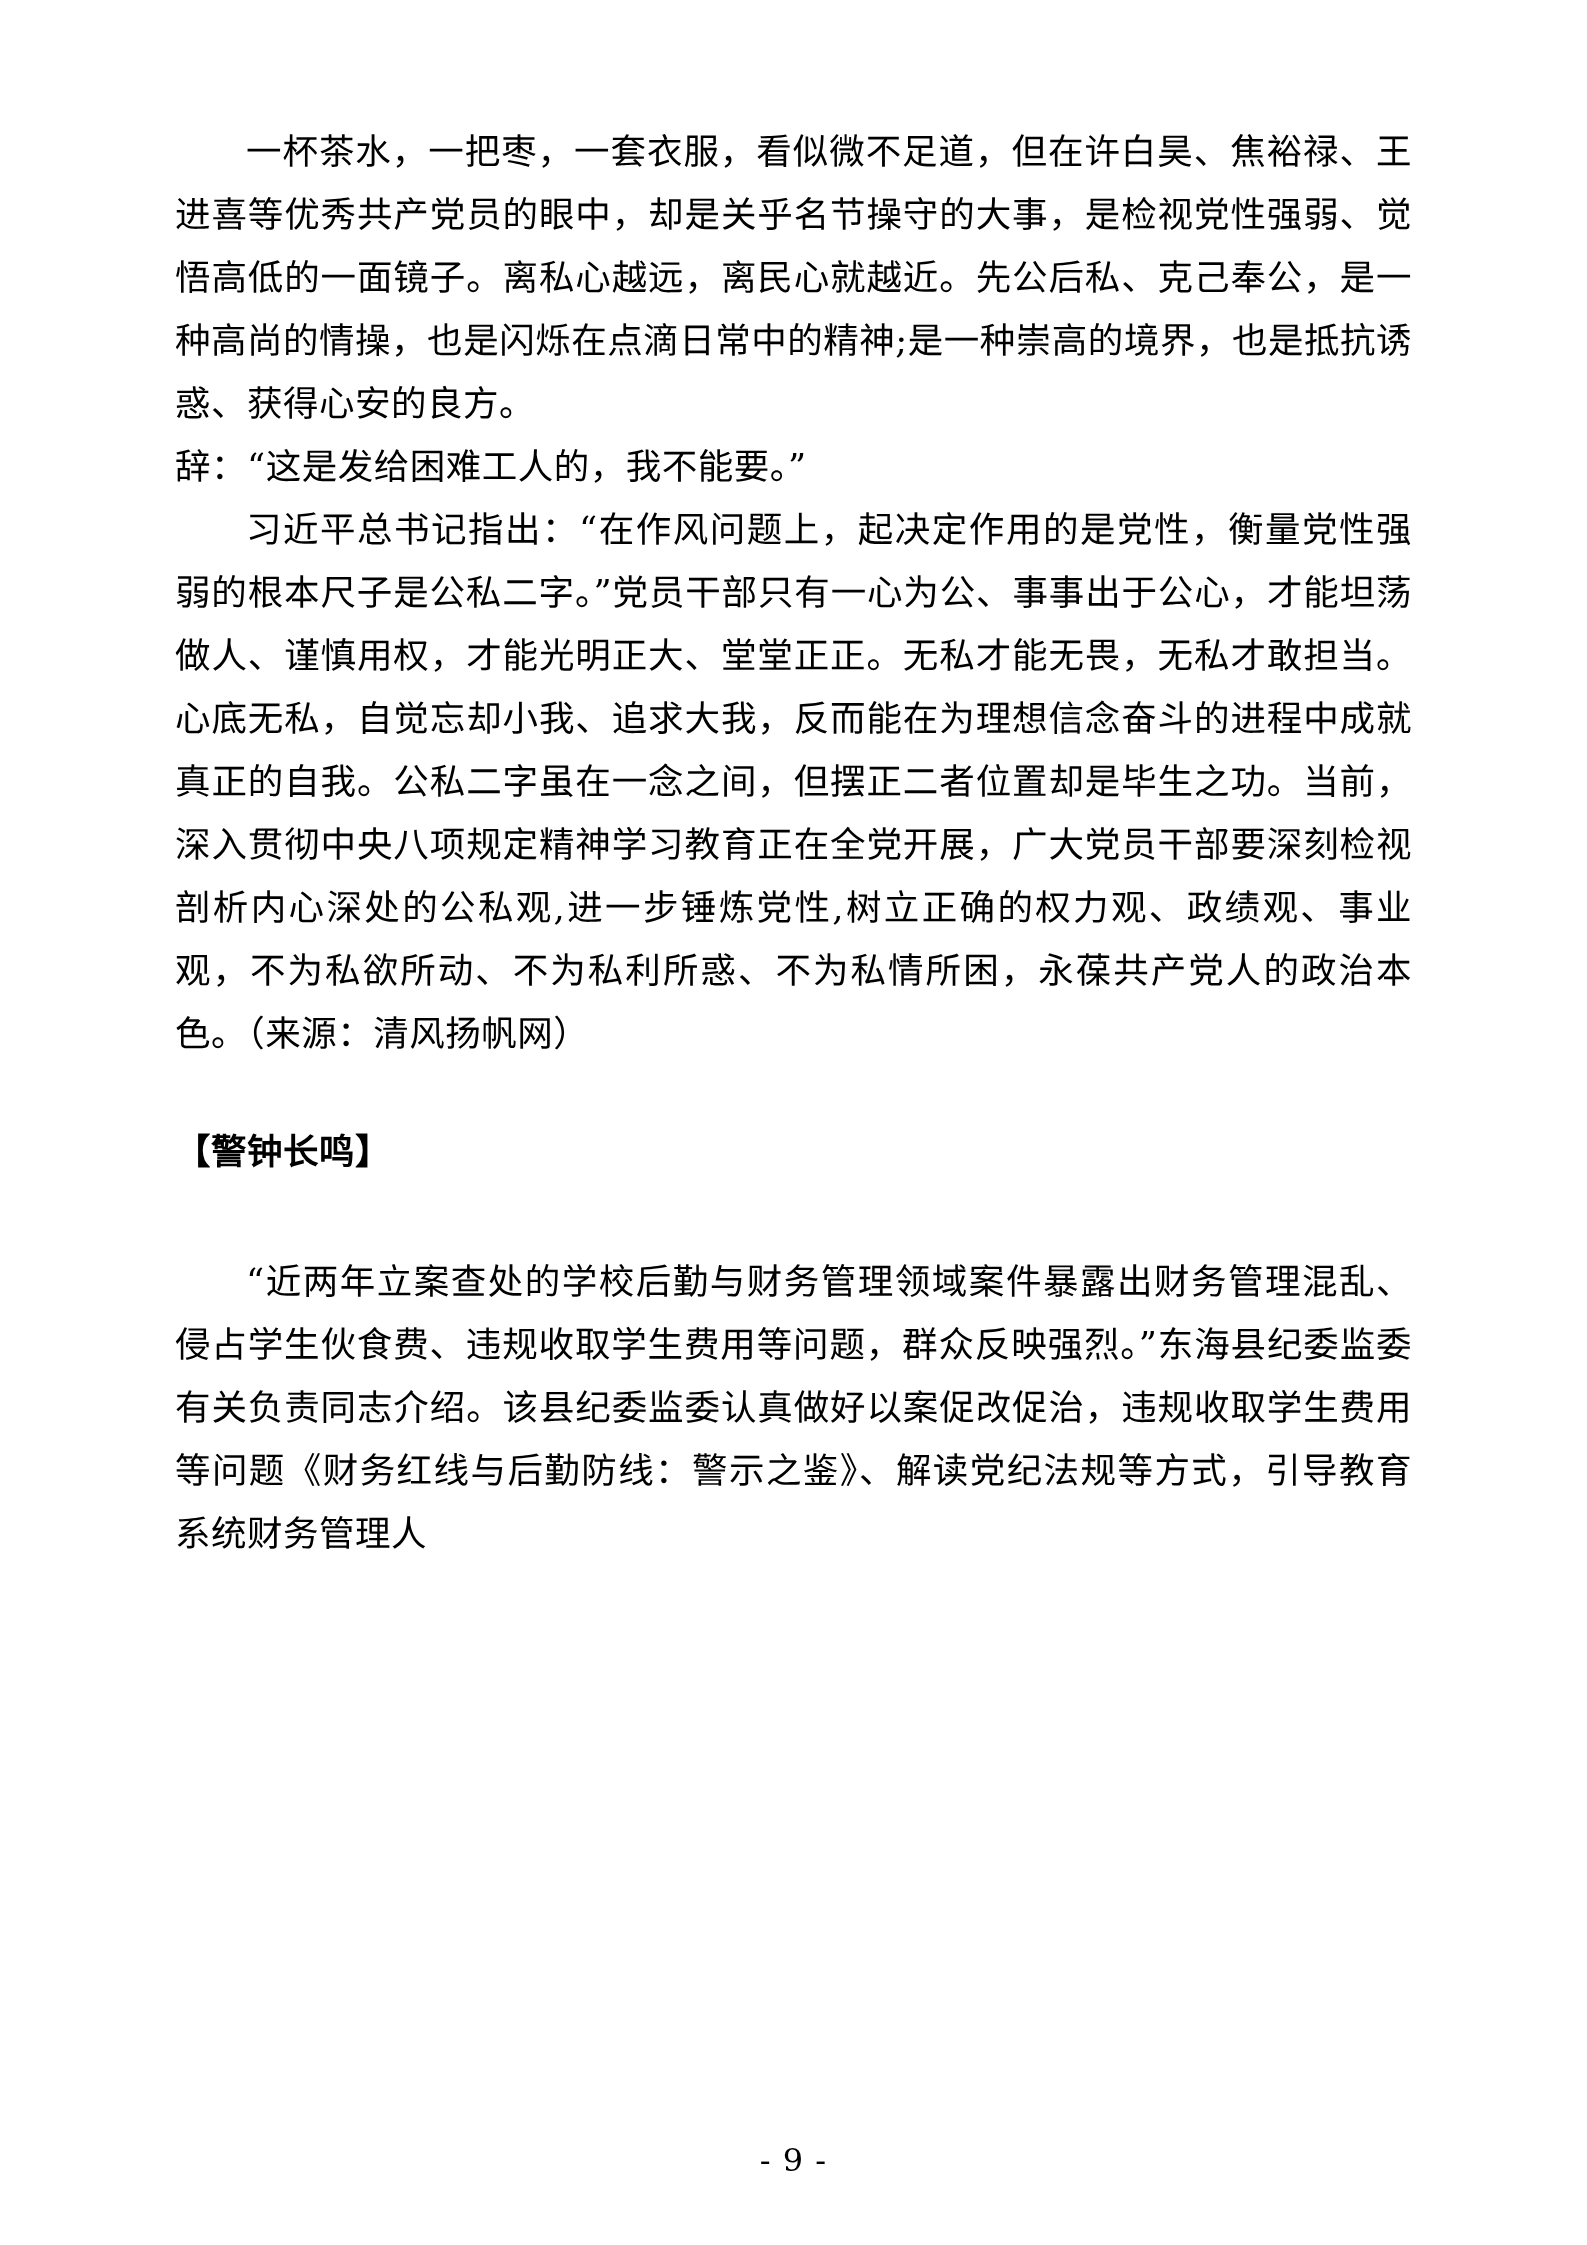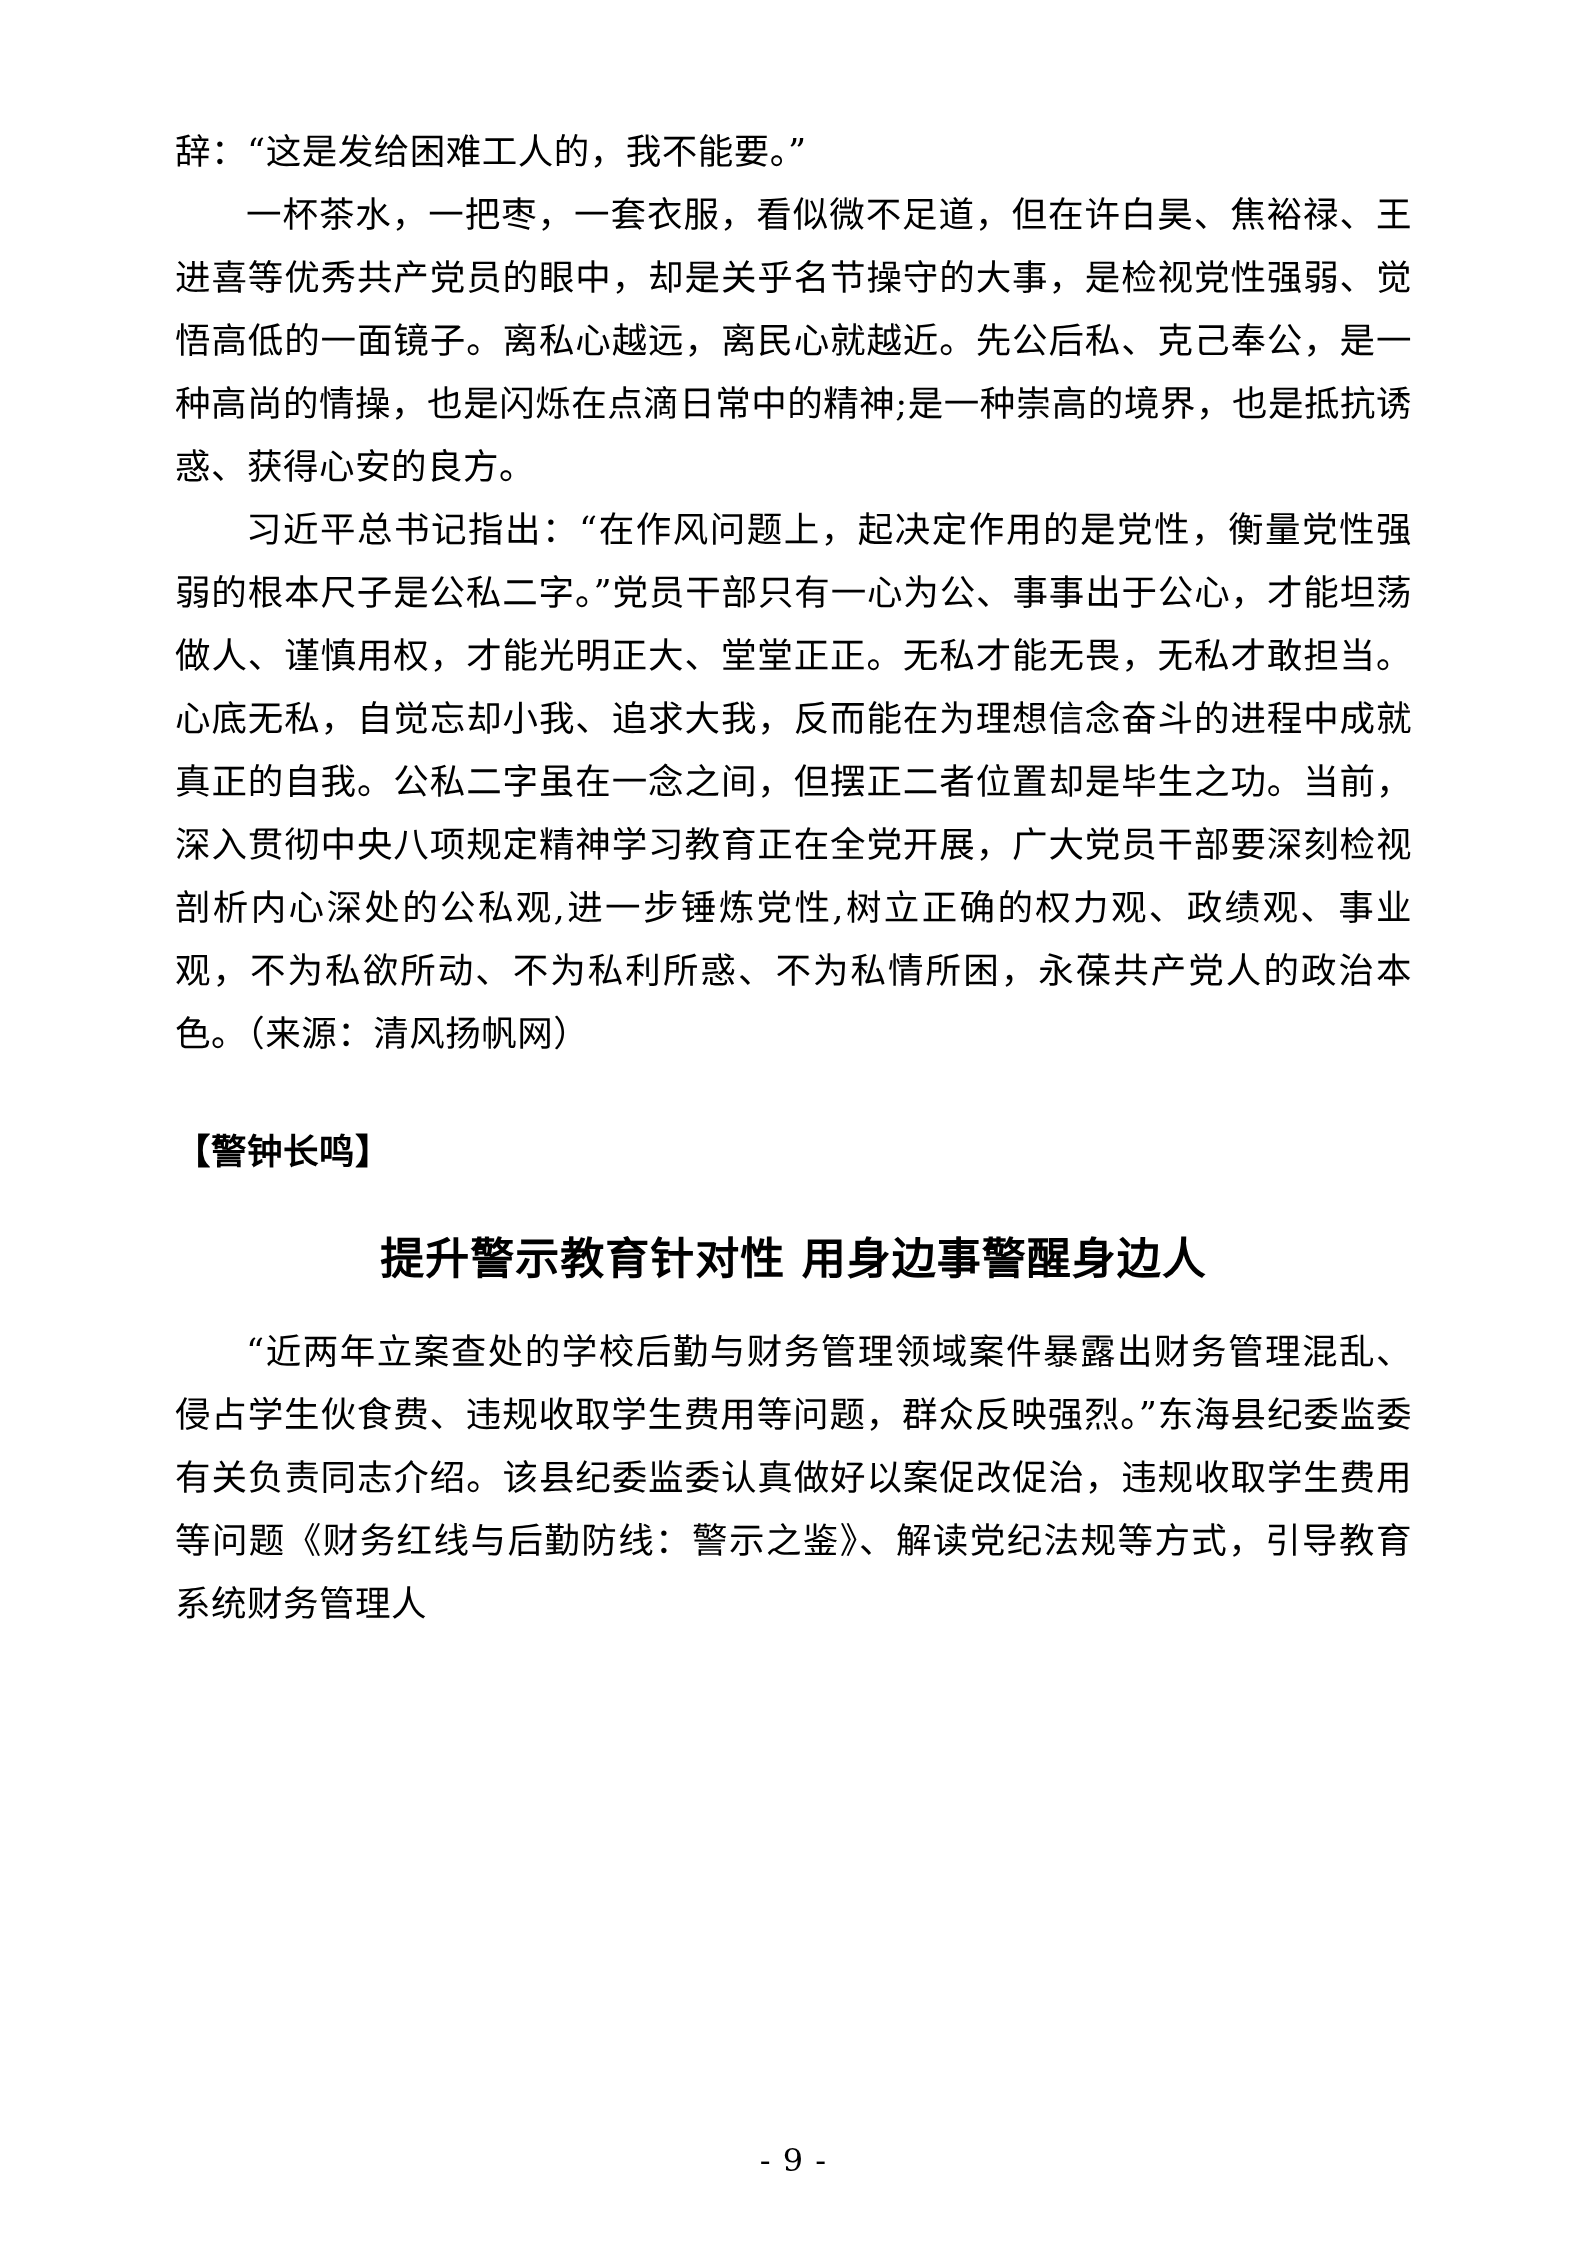--- a/index.html
+++ b/index.html
@@ -73,32 +73,31 @@
     font-family: "DejaVu Serif", "Liberation Serif", serif;
     letter-spacing: 1px;
   }
 </style>
 </head>
 <body>
 
 <div class="page">
 
   <div class="body-text">
+    <p class="para">一杯茶水，一把枣，一套衣服，看似微不足道，但在许白昊、焦裕禄、王进喜等优秀共产党员的眼中，却是关乎名节操守的大事，是检视党性强弱、觉悟高低的一面镜子。离私心越远，离民心就越近。先公后私、克己奉公，是一种高尚的情操，也是闪烁在点滴日常中的精神;是一种崇高的境界，也是抵抗诱惑、获得心安的良方。</p>
     <p class="para noindent">辞：“这是发给困难工人的，我不能要。”</p>
-    <p class="para">一杯茶水，一把枣，一套衣服，看似微不足道，但在许白昊、焦裕禄、王进喜等优秀共产党员的眼中，却是关乎名节操守的大事，是检视党性强弱、觉悟高低的一面镜子。离私心越远，离民心就越近。先公后私、克己奉公，是一种高尚的情操，也是闪烁在点滴日常中的精神;是一种崇高的境界，也是抵抗诱惑、获得心安的良方。</p>
     <p class="para">习近平总书记指出：“在作风问题上，起决定作用的是党性，衡量党性强弱的根本尺子是公私二字。”党员干部只有一心为公、事事出于公心，才能坦荡做人、谨慎用权，才能光明正大、堂堂正正。无私才能无畏，无私才敢担当。心底无私，自觉忘却小我、追求大我，反而能在为理想信念奋斗的进程中成就真正的自我。公私二字虽在一念之间，但摆正二者位置却是毕生之功。当前，深入贯彻中央八项规定精神学习教育正在全党开展，广大党员干部要深刻检视剖析内心深处的公私观,进一步锤炼党性,树立正确的权力观、政绩观、事业观，不为私欲所动、不为私利所惑、不为私情所困，永葆共产党人的政治本色。（来源：清风扬帆网）</p>
   </div>
 
   <div class="spacer-lg"></div>
 
   <p class="section-tag">【警钟长鸣】</p>
 
   <div class="spacer-md"></div>
 
-  <h1 class="article-title">提升警示教育针对性 用身边事警醒身边人</h1>
 
   <div class="spacer-sm"></div>
 
   <div class="body-text">
     <p class="para">“近两年立案查处的学校后勤与财务管理领域案件暴露出财务管理混乱、侵占学生伙食费、违规收取学生费用等问题，群众反映强烈。”东海县纪委监委有关负责同志介绍。该县纪委监委认真做好以案促改促治，违规收取学生费用等问题《财务红线与后勤防线：警示之鉴》、解读党纪法规等方式，引导教育系统财务管理人</p>
   </div>
 
   <div class="page-number">- 9 -</div>
 </div>
 

